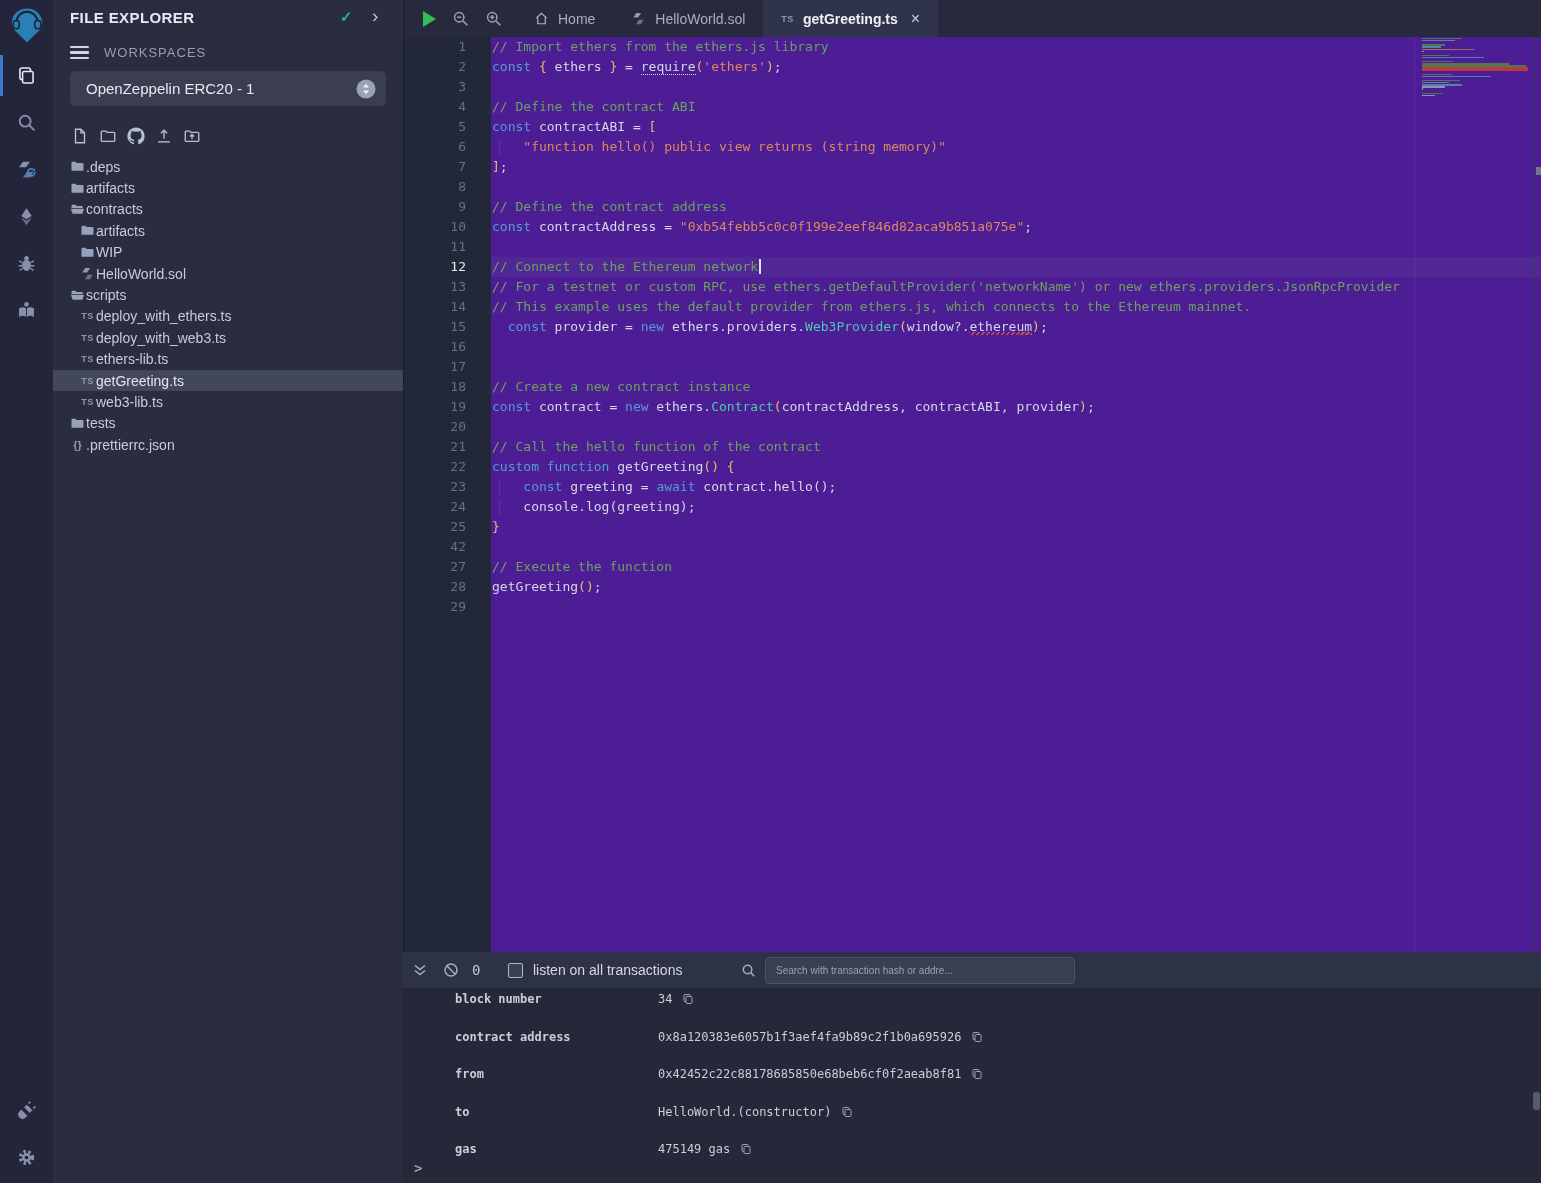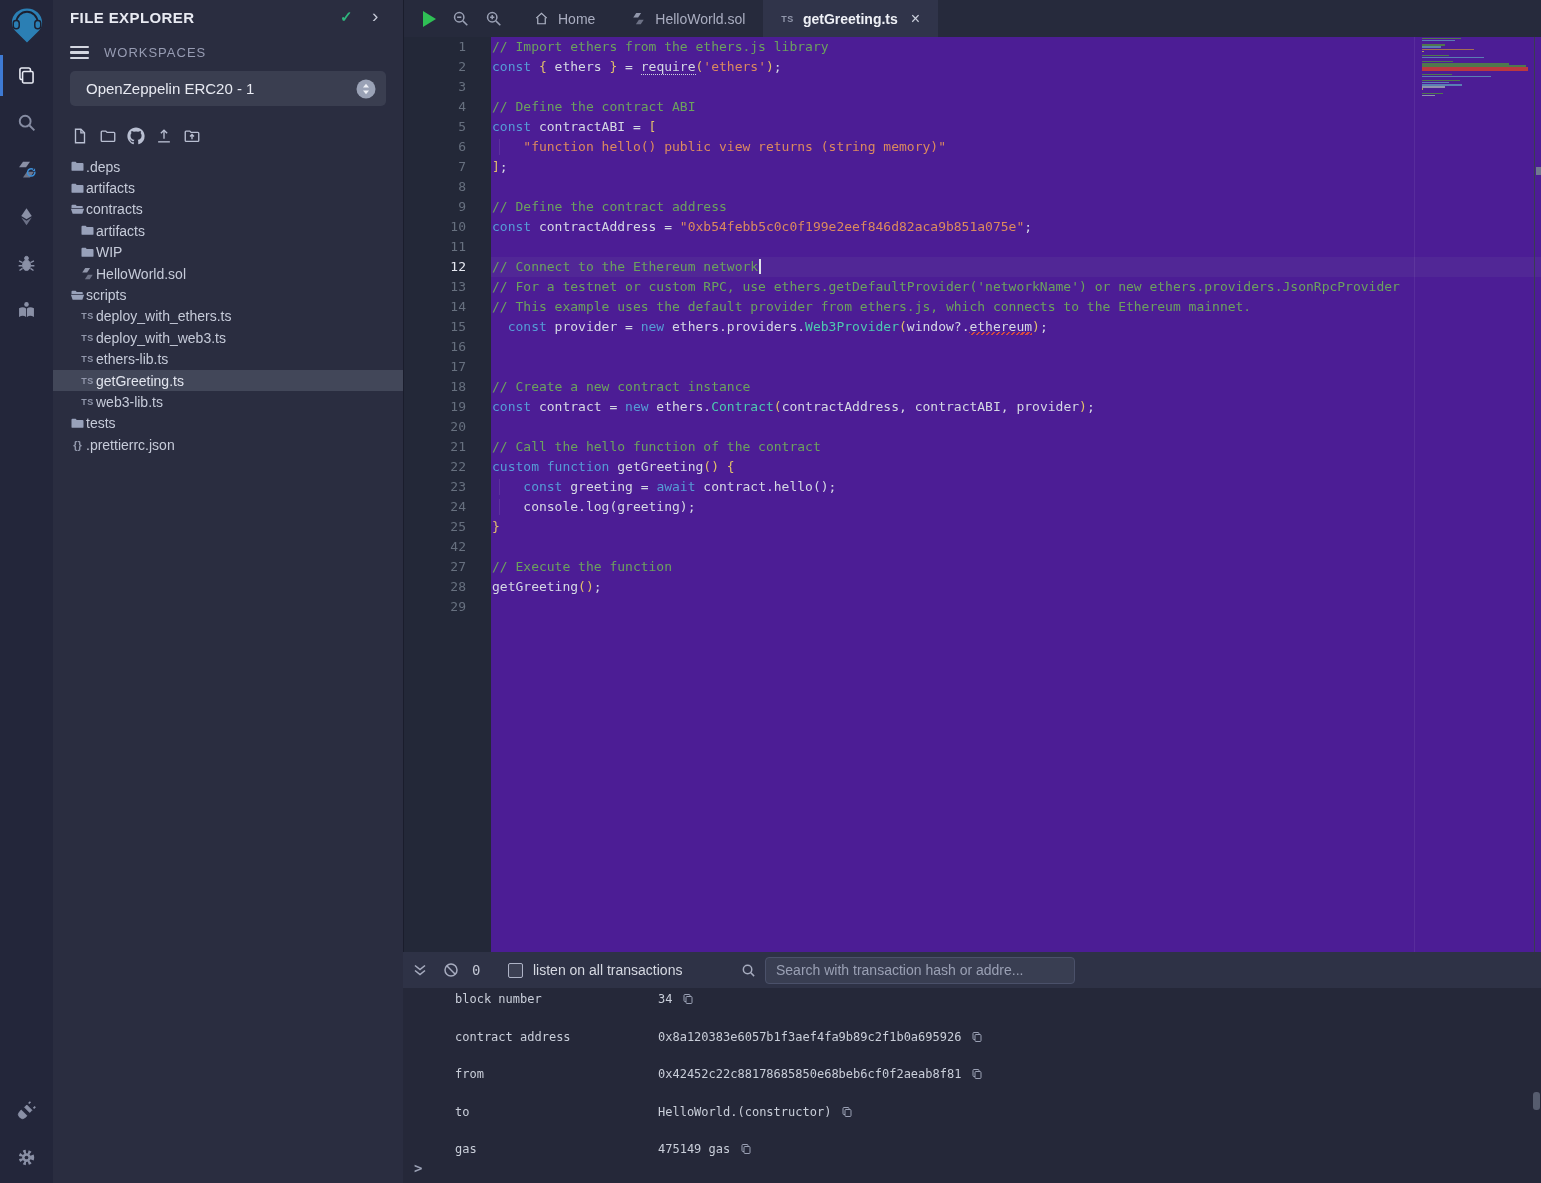--- a/index.html
+++ b/index.html
@@ -88,25 +88,25 @@
   .term-head { position:absolute; left:0; top:0; right:0; height:36px; background:#2e3246; display:flex; align-items:center; }
   .th-icon { color:#a7acbf; cursor:pointer; display:flex; align-items:center; justify-content:center; }
   .th-icon svg { width:16px; height:16px; }
   .dblchev { position:absolute; left:9px; } .ban { position:absolute; left:40px; }
   .term-count { position:absolute; left:69px; font-size:14px; color:#c3c7d4; font-family:"DejaVu Sans Mono", monospace; }
   .term-check { position:absolute; left:105px; width:15px; height:15px; border:1px solid #aeb3c6; border-radius:2px;
     background:rgba(255,255,255,0.07); cursor:pointer; }
   .term-listen { position:absolute; left:130px; font-size:14px; color:#d6d9e2; }
   .term-search-icon { position:absolute; left:338px; color:#a7acbf; } .term-search-icon svg{width:15px;height:15px;display:block;}
   .term-input { position:absolute; left:362px; width:310px; height:27px; background:#393e52; border:1px solid #4b516a;
-    border-radius:4px; color:#dfe2ec; font-size:14px; padding:0 10px; outline:none; }
+    border-radius:4px; color:#dfe2ec; font-size:10px; padding:0 10px; outline:none; }
   .term-input::placeholder { color:#9aa0b4; }
   .tx-row { position:absolute; left:0; right:0; height:20px; display:flex; align-items:center;
     font-family:"DejaVu Sans Mono", monospace; font-size:12px; color:#c9ced9; }
-  .tx-label { position:absolute; left:52px; font-weight:400; }
+  .tx-label { position:absolute; left:52px; font-weight:700; }
   .tx-value { position:absolute; left:255px; display:flex; align-items:center; gap:10px; }
   .copy-btn { color:#9aa0b4; cursor:pointer; display:flex; } .copy-btn svg { width:12px; height:12px; }
   .term-prompt { position:absolute; left:11px; top:208px; font-family:"DejaVu Sans Mono", monospace;
     font-size:14px; font-weight:700; color:#9aa0b4; }
   .term-scroll-thumb { position:absolute; left:1130px; top:140px; width:7px; height:18px; background:#565c6e; border-radius:3px; cursor:pointer; }
 </style>
 </head>
 <body>
 
 <div class="app">

